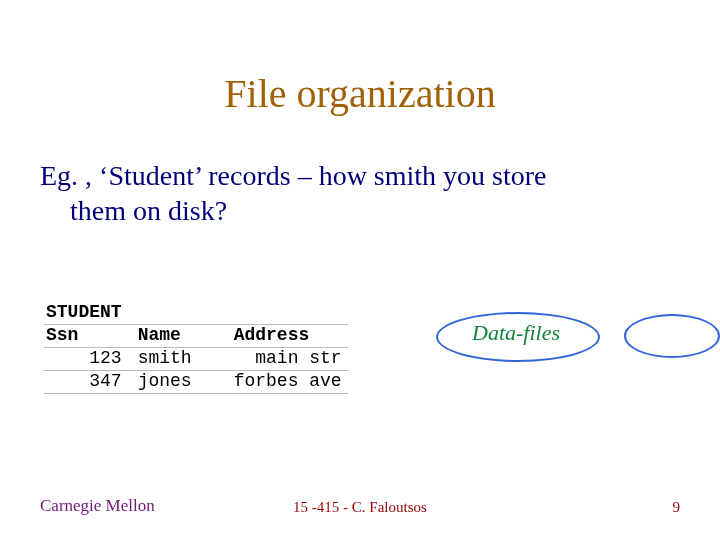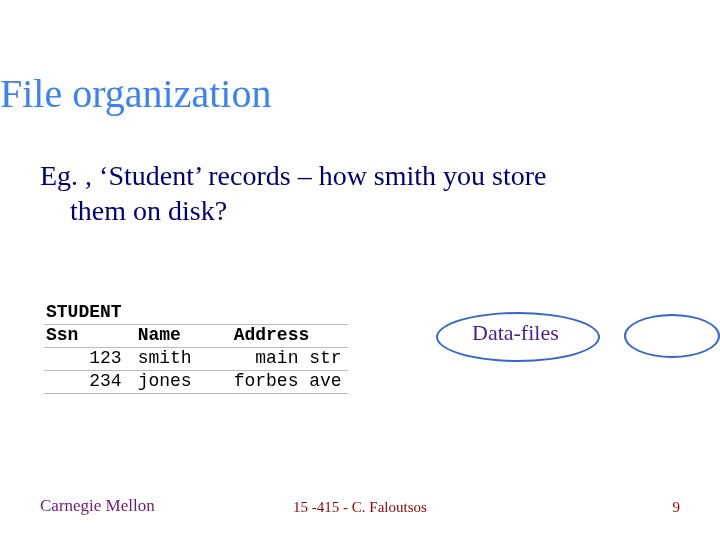--- a/index.html
+++ b/index.html
@@ -16,23 +16,23 @@
   .slide {
     position: relative;
     width: 720px;
     height: 540px;
   }
   .title {
     position: absolute;
     top: 70px;
     left: 0;
     width: 100%;
-    text-align: left;
+    text-align: center;
     font-size: 40px;
-    color: #3b82f6;
+    color: #a16207;
   }
   .body-text {
     position: absolute;
     top: 158px;
     left: 40px;
     right: 40px;
     font-size: 28px;
     color: #00007a;
     line-height: 1.25;
   }
@@ -83,21 +83,22 @@
   }
   .ellipse.catalog {
     top: 314px;
     left: 624px;
     width: 92px;
     height: 40px;
   }
   .label {
     position: absolute;
     font-family: "Times New Roman", Times, serif;
-    color: #4c1d95;
+    color: #15803d;
+    font-style: italic;
   }
   .label.datafiles {
     top: 320px;
     left: 472px;
     font-size: 22px;
   }
   .label.catalog {
     top: 320px;
     left: 638px;
     font-size: 22px;
@@ -156,21 +157,21 @@
         <td class="col-addr">Address</td>
       </tr>
       <tr>
         <td class="col-ssn">123</td>
         <td class="col-empty"></td>
         <td class="col-name">smith</td>
         <td class="col-gap"></td>
         <td class="col-addr">main str</td>
       </tr>
       <tr>
-        <td class="col-ssn">234</td>
+        <td class="col-ssn">347</td>
         <td class="col-empty"></td>
         <td class="col-name">jones</td>
         <td class="col-gap"></td>
         <td class="col-addr">forbes ave</td>
       </tr>
     </tbody>
       </table>
   </div>
 
   <div class="ellipse datafiles"></div>

